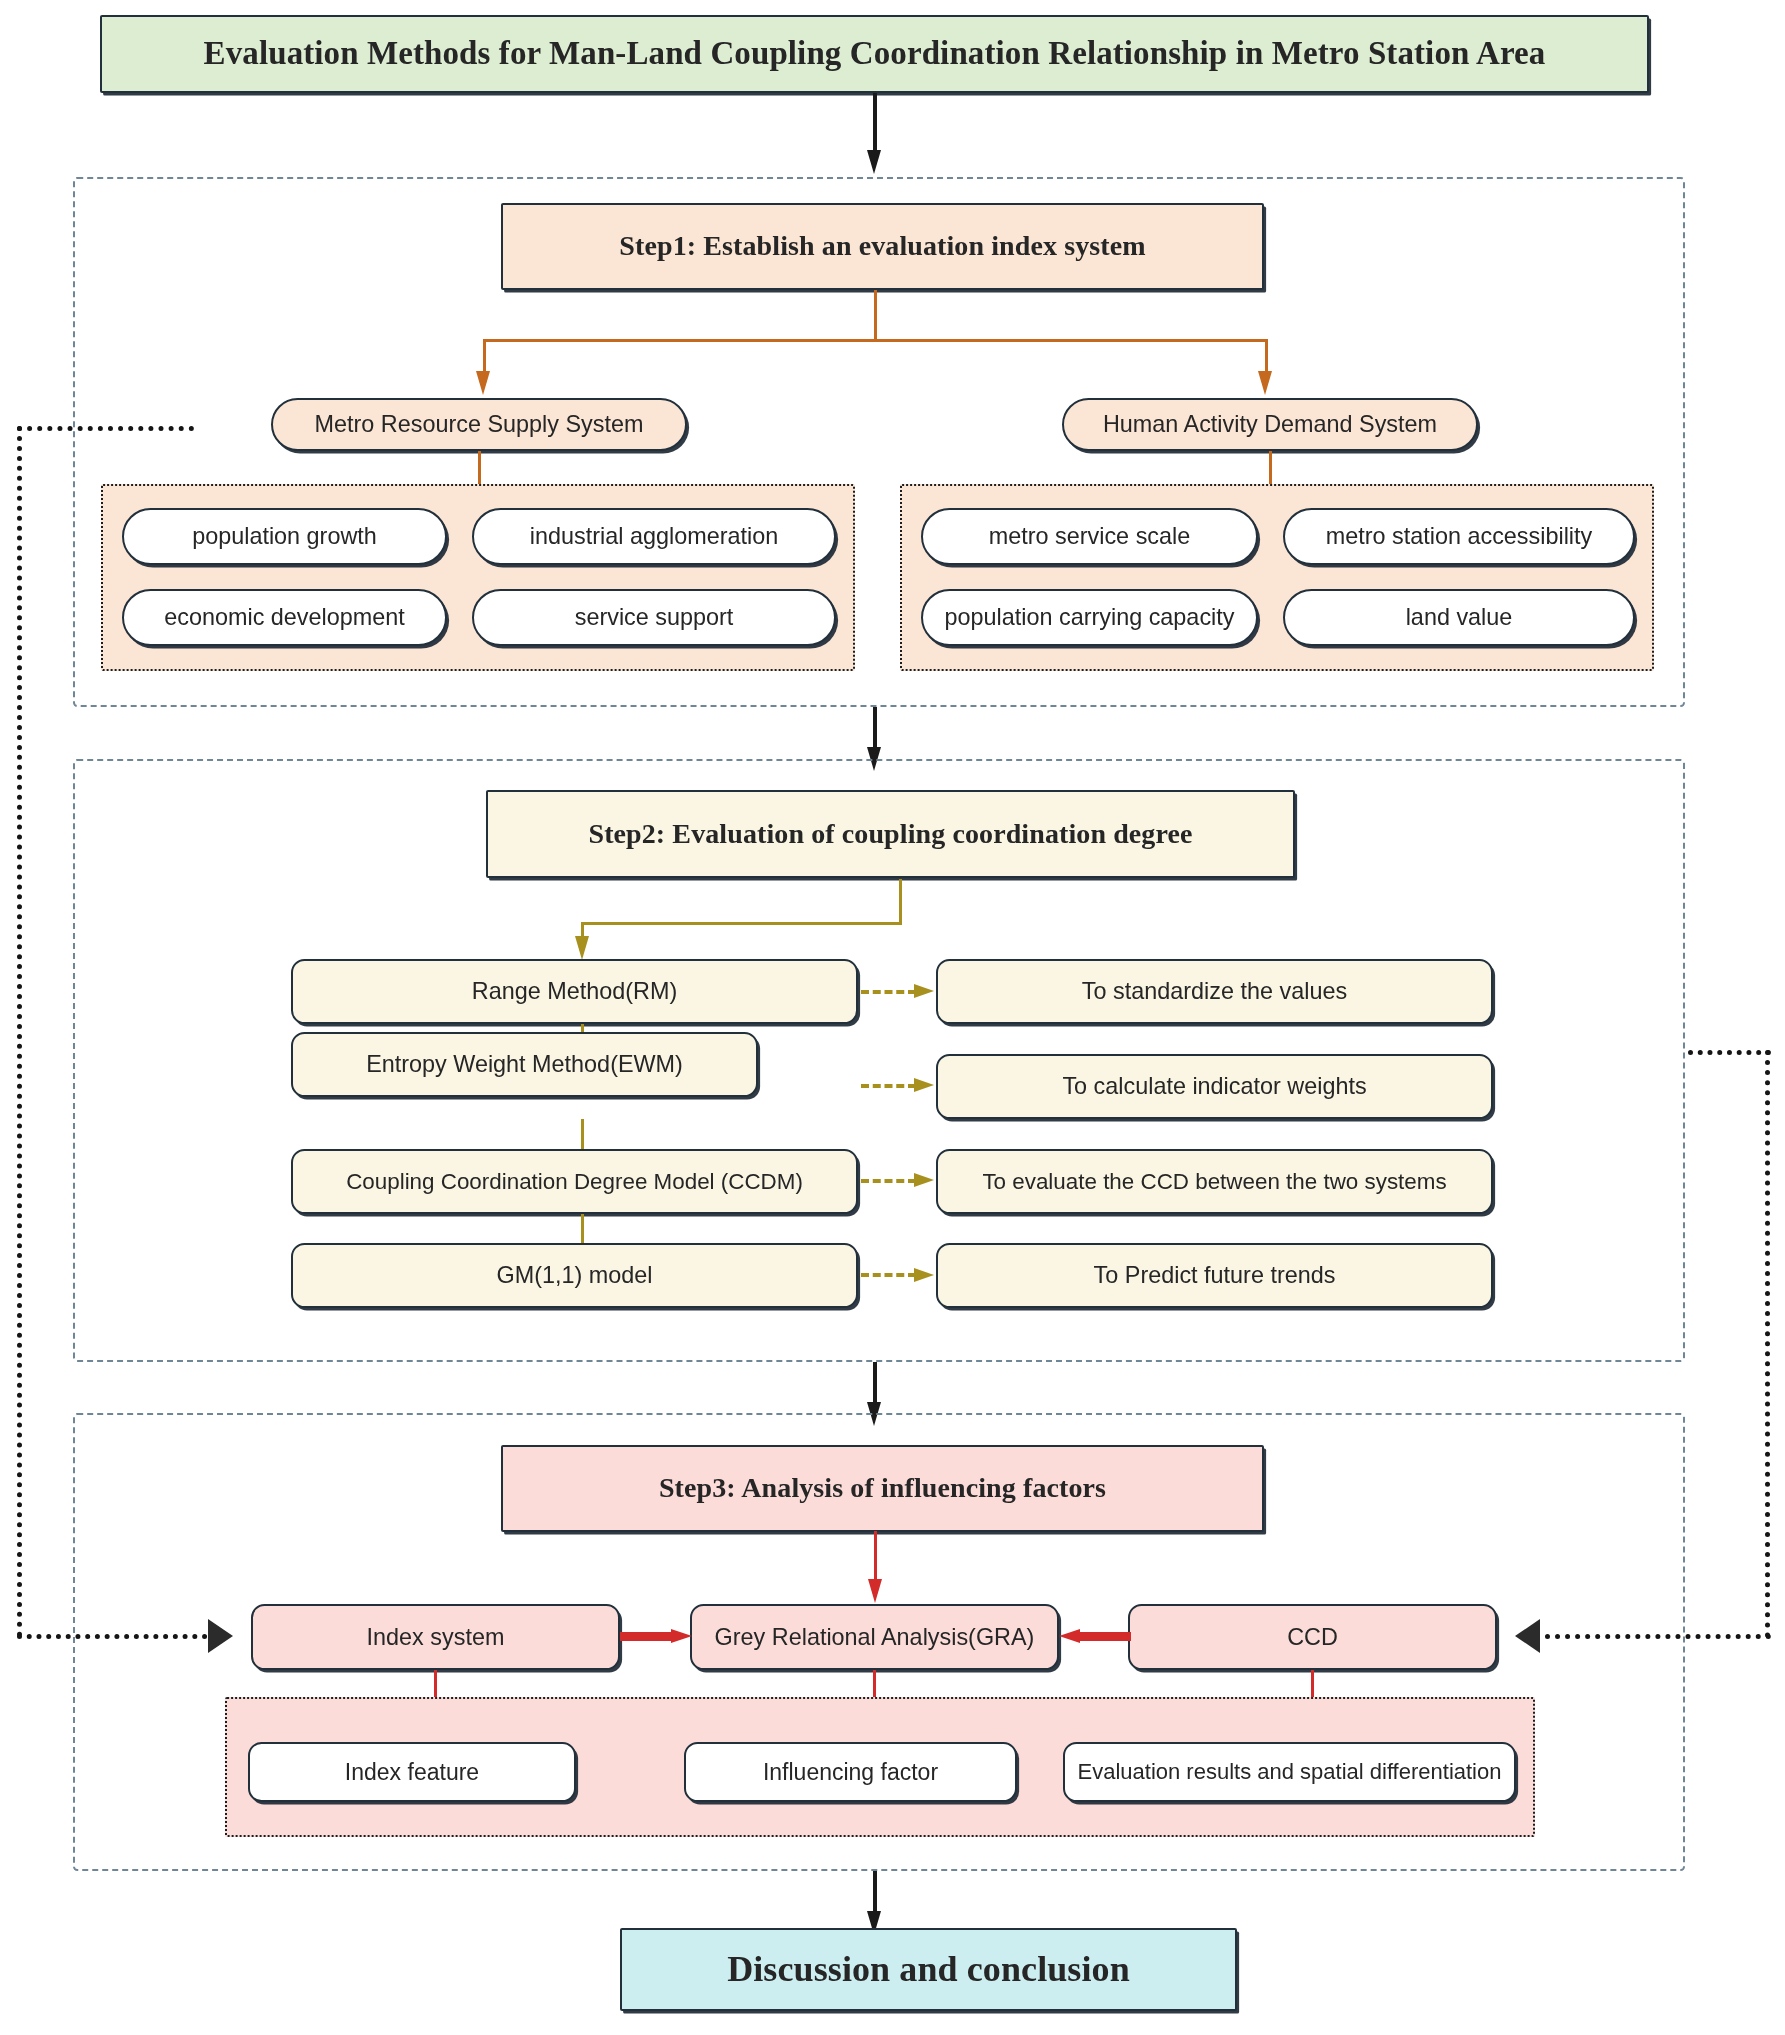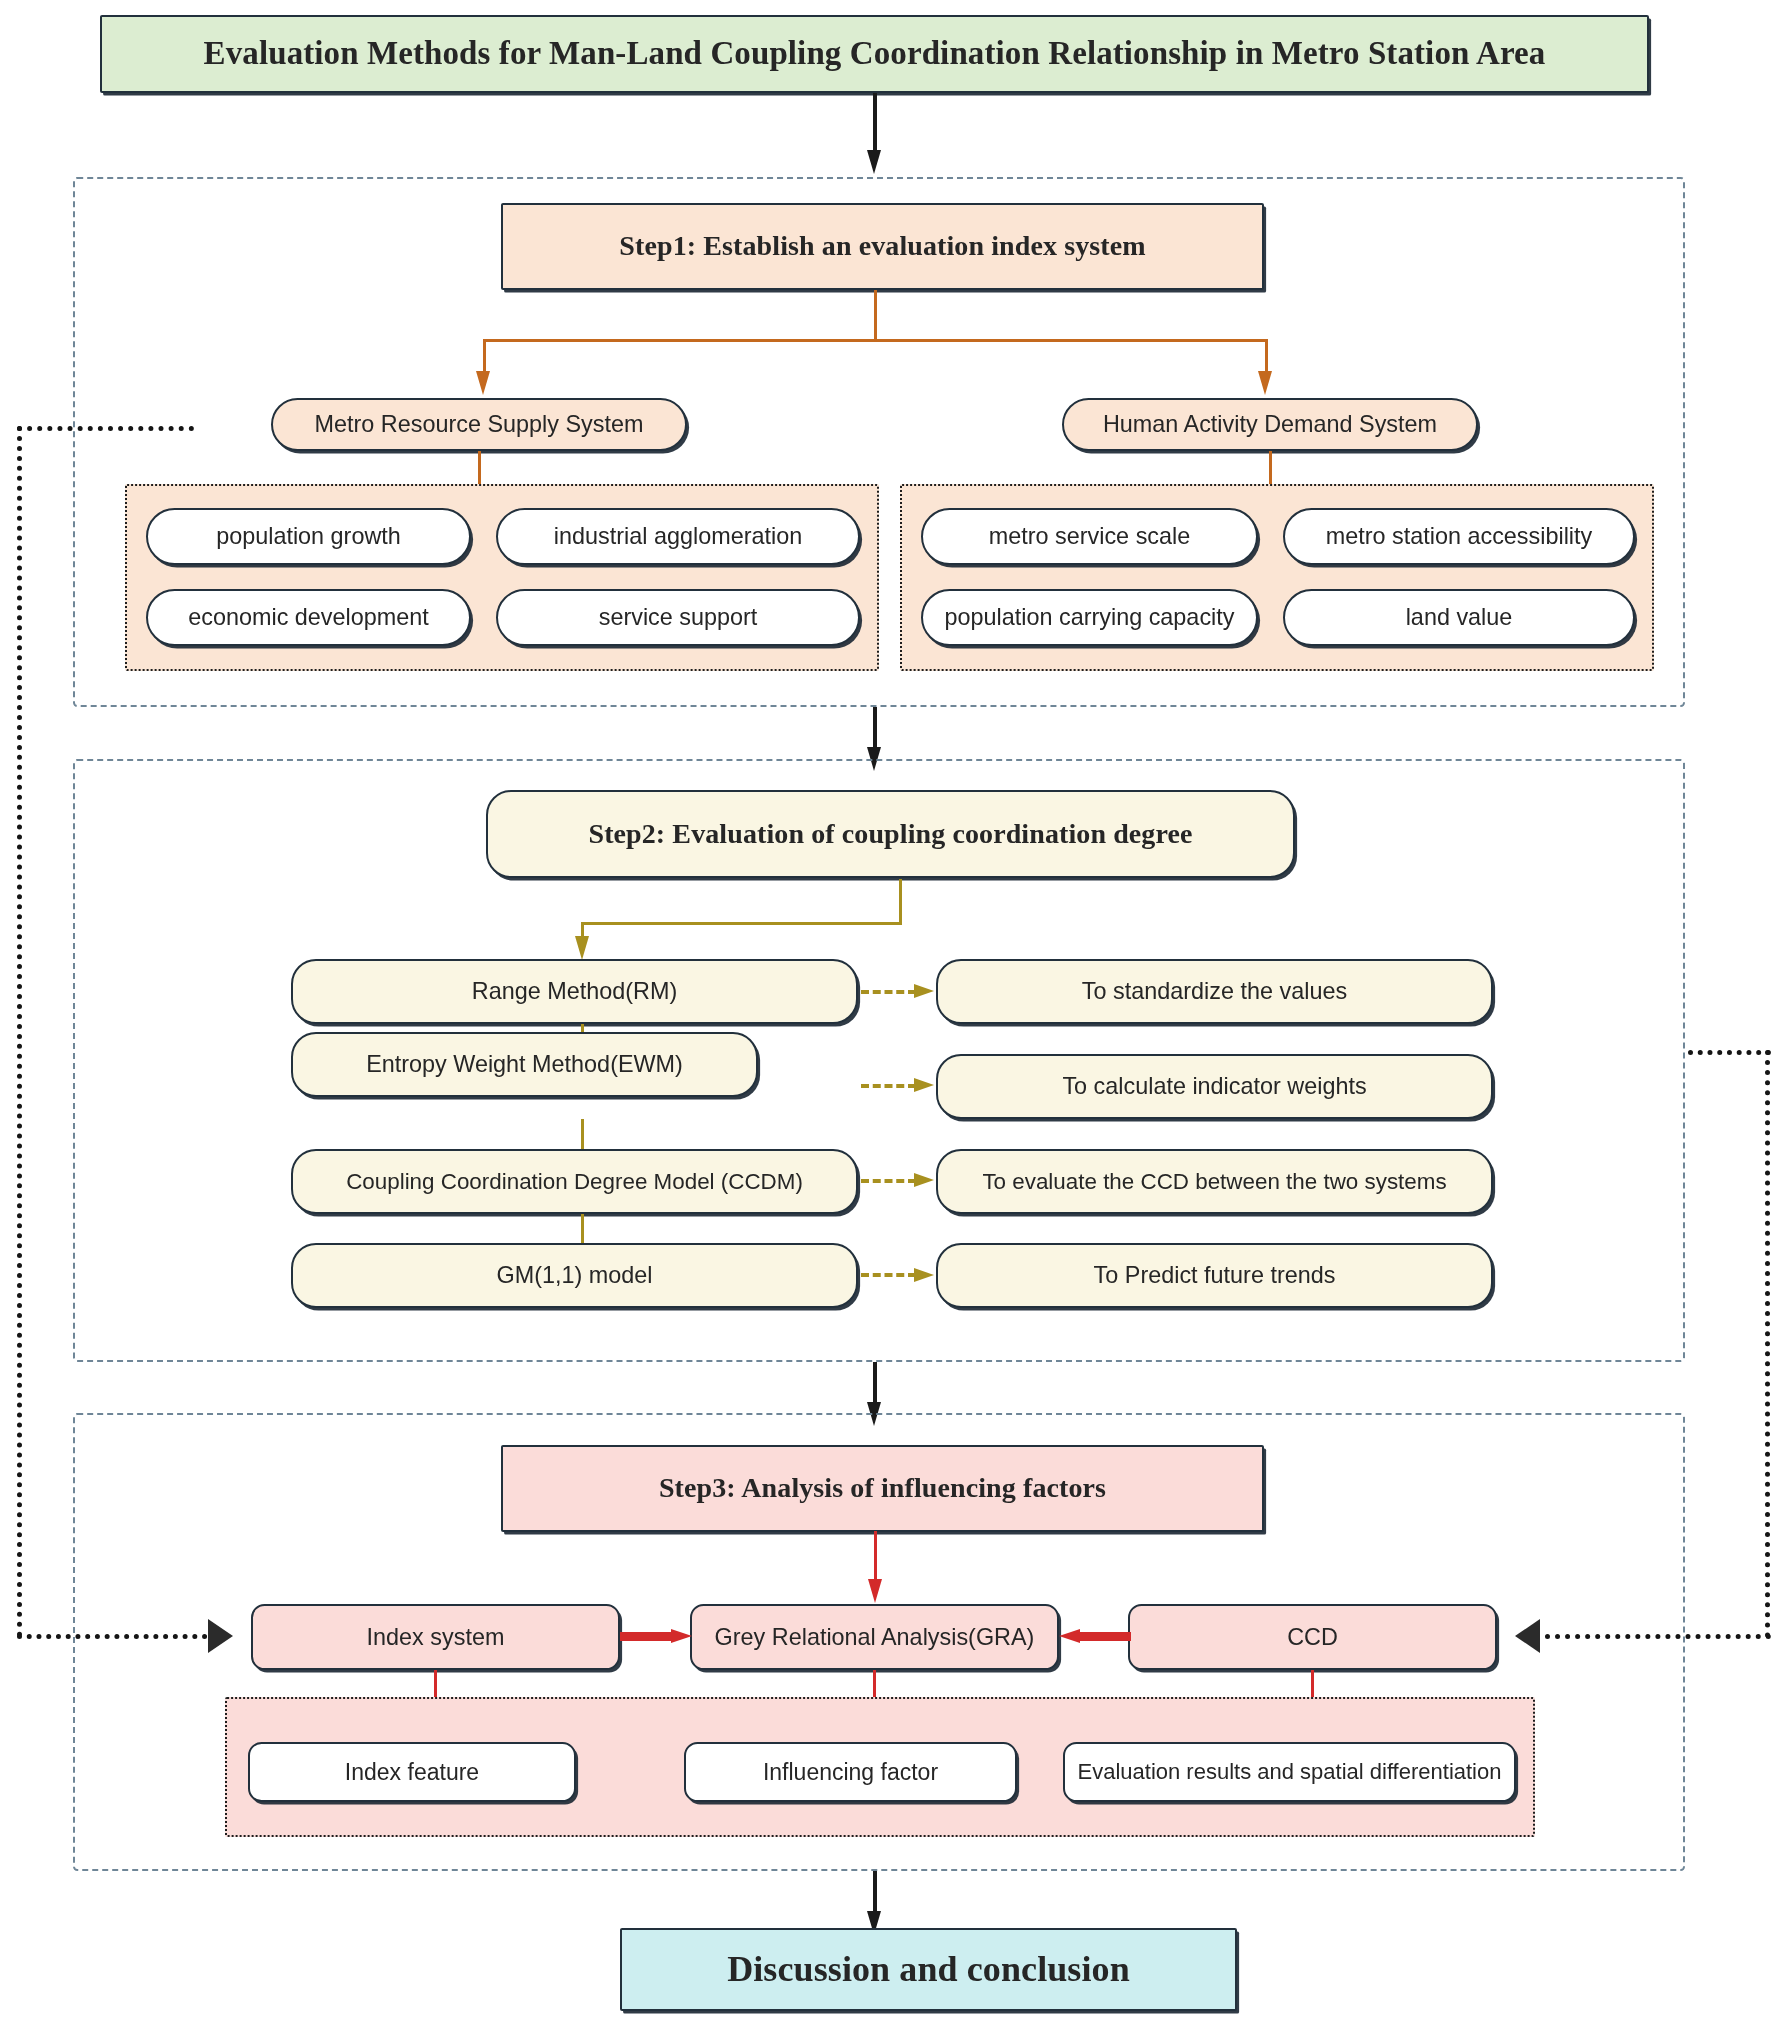--- a/index.html
+++ b/index.html
@@ -38,21 +38,21 @@
     font-family:"Liberation Sans", sans-serif;
   }
   .round{
     border-radius:13.5px;
     font-family:"Liberation Sans", sans-serif;
   }
 
   
   .c-green   {background:#dcedd1;}
   .c-peach   {background:#fbe5d4;}
-  .c-cream   {background:#faf6e3;border-radius:25px;}
+  .c-cream   {background:#faf6e3;}
   .c-pink    {background:#fbdcd9;}
   .c-white   {background:#ffffff;}
   .c-cyan    {background:#cdeef0;}
 
   
   .step-box{
     position:absolute;
     box-sizing:border-box;
     border:2.6px dashed #6f8697;
     border-radius:4.2px;
@@ -123,21 +123,21 @@
   <div class="ah ah-down orange" style="left:1258px;top:371px;"></div>
 
   <div class="node pill c-peach" style="left:271px;top:398px;width:416px;height:53px;font-size:23.4px;">Metro Resource Supply System</div>
   <div class="node pill c-peach" style="left:1062px;top:398px;width:416px;height:53px;font-size:23.4px;">Human Activity Demand System</div>
 
   <div class="ln ln-orange" style="left:478px;top:451px;width:3.1px;height:55px;"></div>
   <div class="ah ah-down orange" style="left:472px;top:500px;"></div>
   <div class="ln ln-orange" style="left:1269px;top:451px;width:3.1px;height:55px;"></div>
   <div class="ah ah-down orange" style="left:1263px;top:500px;"></div>
 
-  <div class="group-box g-peach" style="left:101px;top:484px;width:754px;height:187px;margin-left:24px;">
+  <div class="group-box g-peach" style="left:101px;top:484px;width:754px;height:187px;">
     <div class="node pill c-white" style="left:19px;top:22.4px;width:325px;height:57px;font-size:23.4px;border-width:2.6px;">population growth</div>
     <div class="node pill c-white" style="left:369px;top:22.4px;width:364px;height:57px;font-size:23.4px;border-width:2.6px;">industrial agglomeration</div>
     <div class="node pill c-white" style="left:19px;top:103px;width:325px;height:57px;font-size:23.4px;border-width:2.6px;">economic development</div>
     <div class="node pill c-white" style="left:369px;top:103px;width:364px;height:57px;font-size:23.4px;border-width:2.6px;">service support</div>
   </div>
 
   <div class="group-box g-peach" style="left:900px;top:484px;width:754px;height:187px;">
     <div class="node pill c-white" style="left:19px;top:22.4px;width:337px;height:57px;font-size:23.4px;border-width:2.6px;">metro service scale</div>
     <div class="node pill c-white" style="left:381px;top:22.4px;width:352px;height:57px;font-size:23.4px;border-width:2.6px;">metro station accessibility</div>
     <div class="node pill c-white" style="left:381px;top:103px;width:352px;height:57px;font-size:23.4px;border-width:2.6px;">land value</div>

